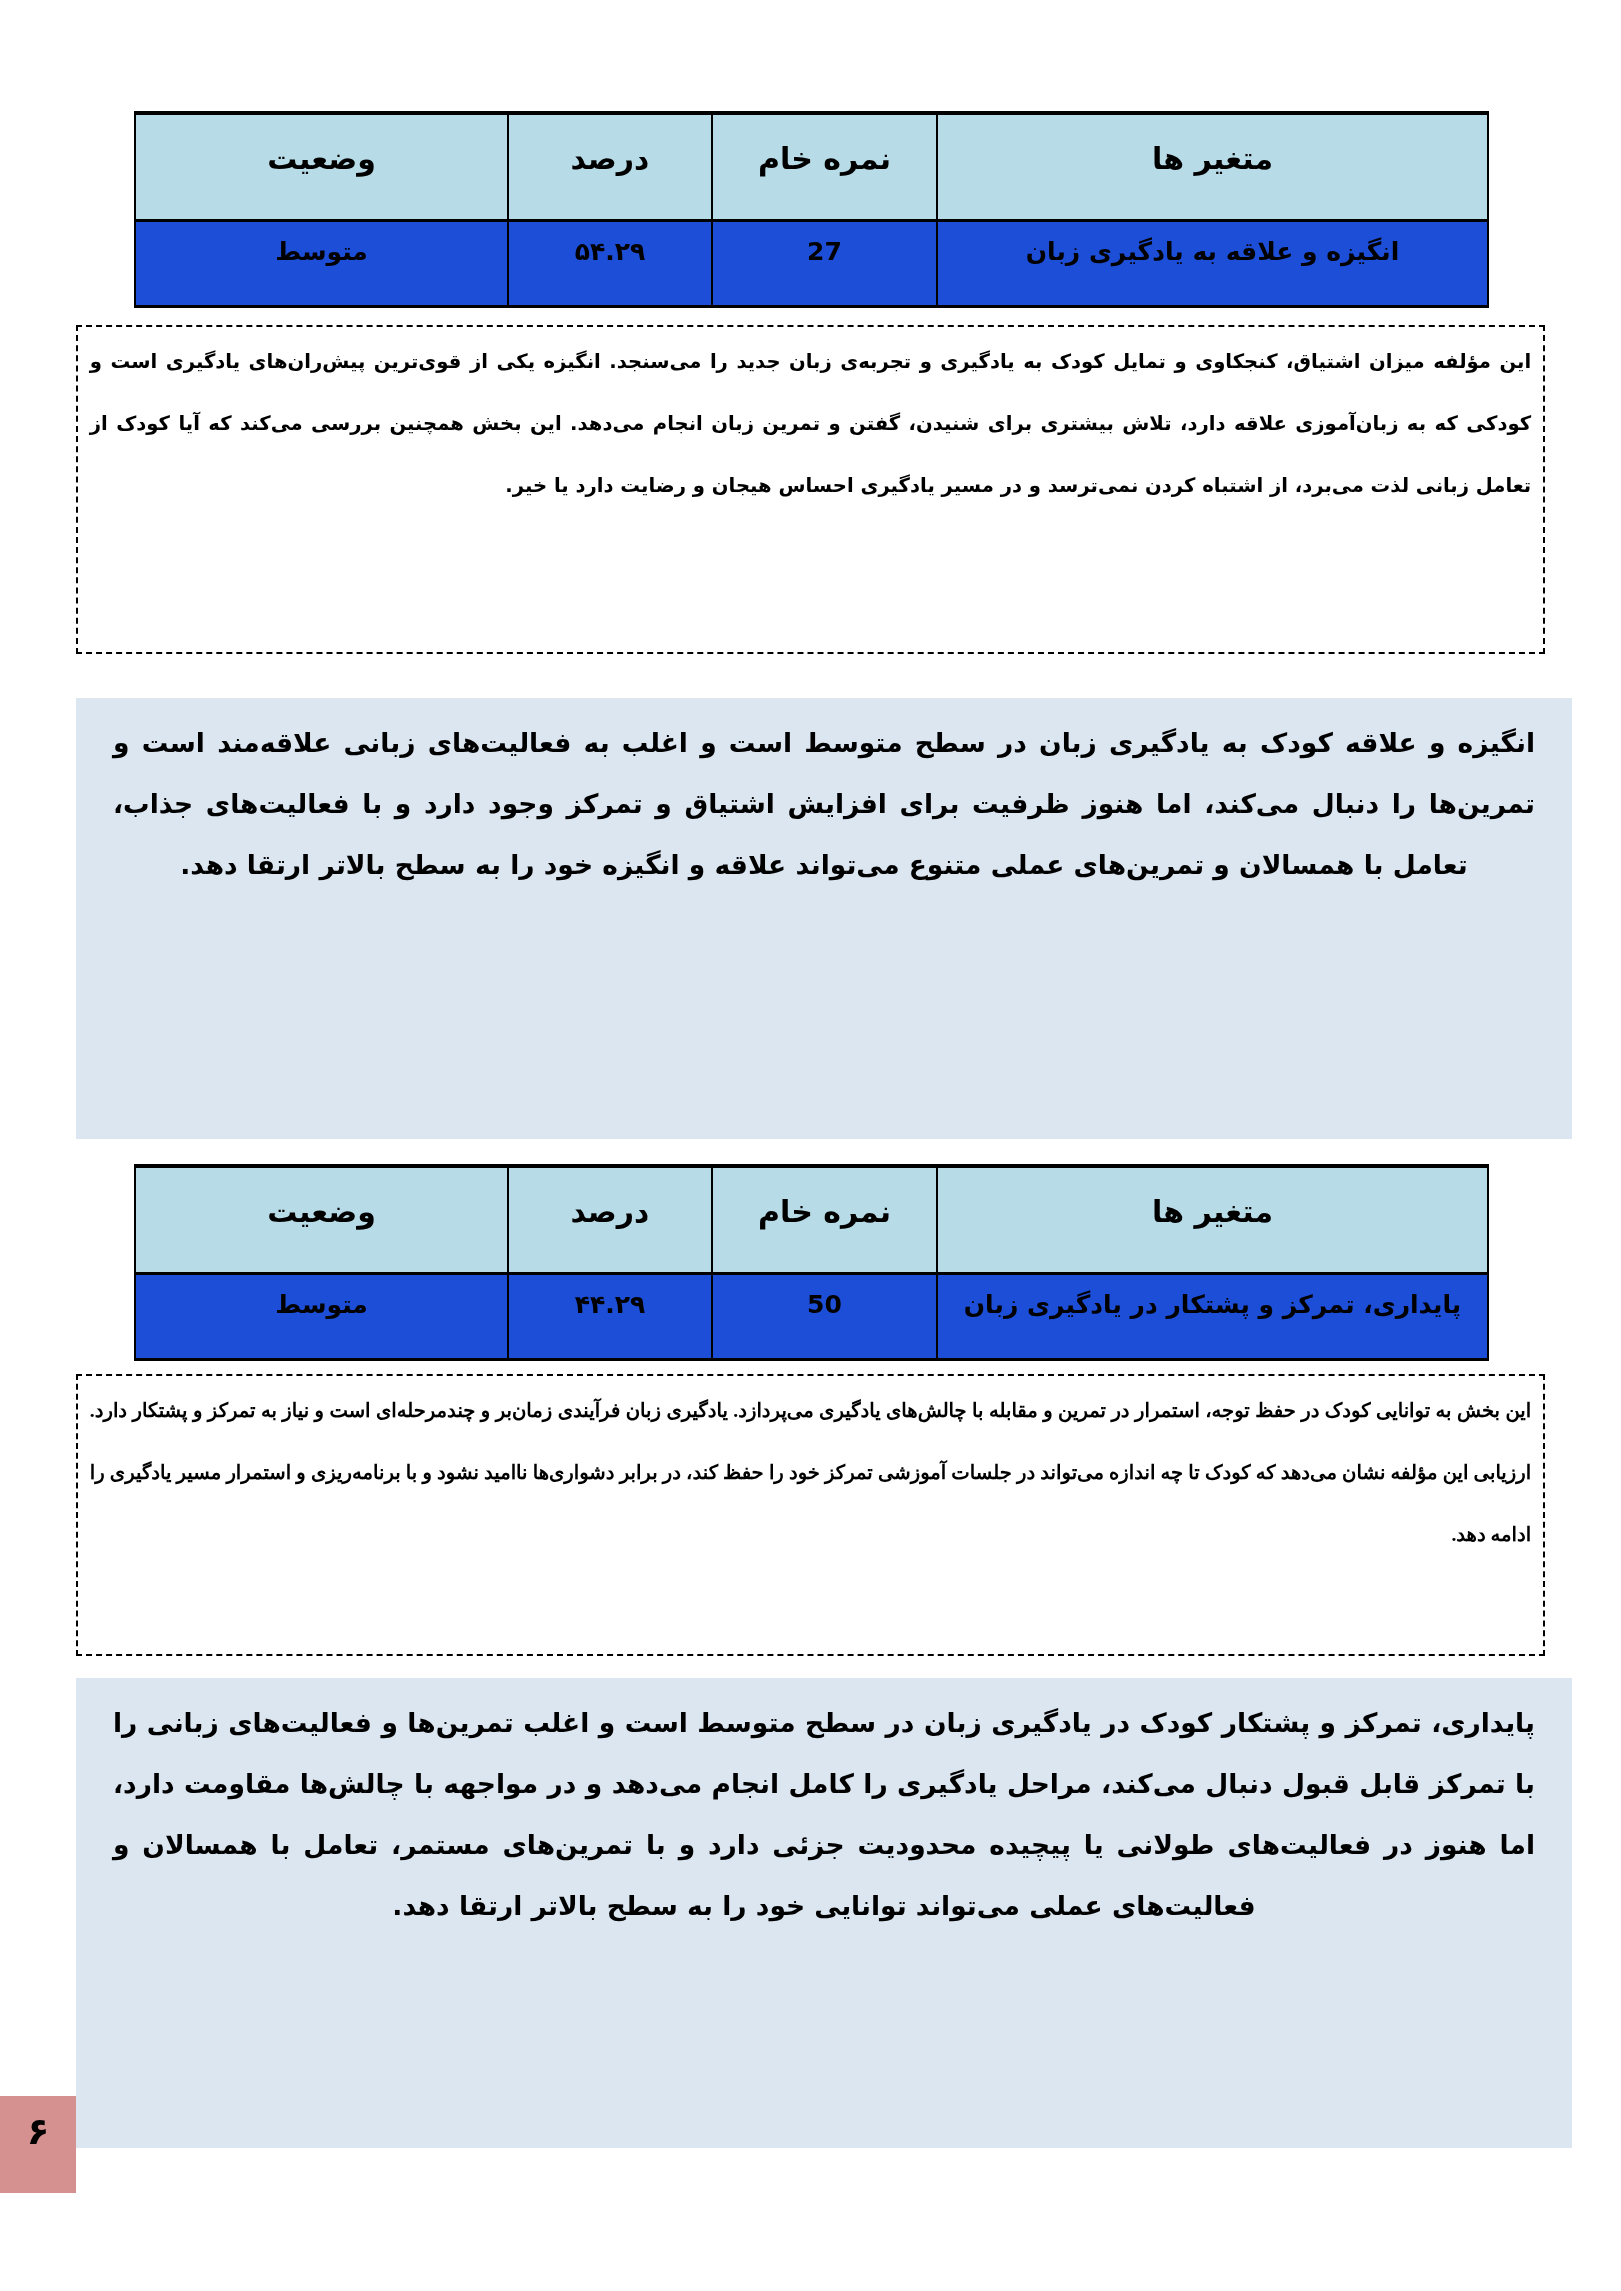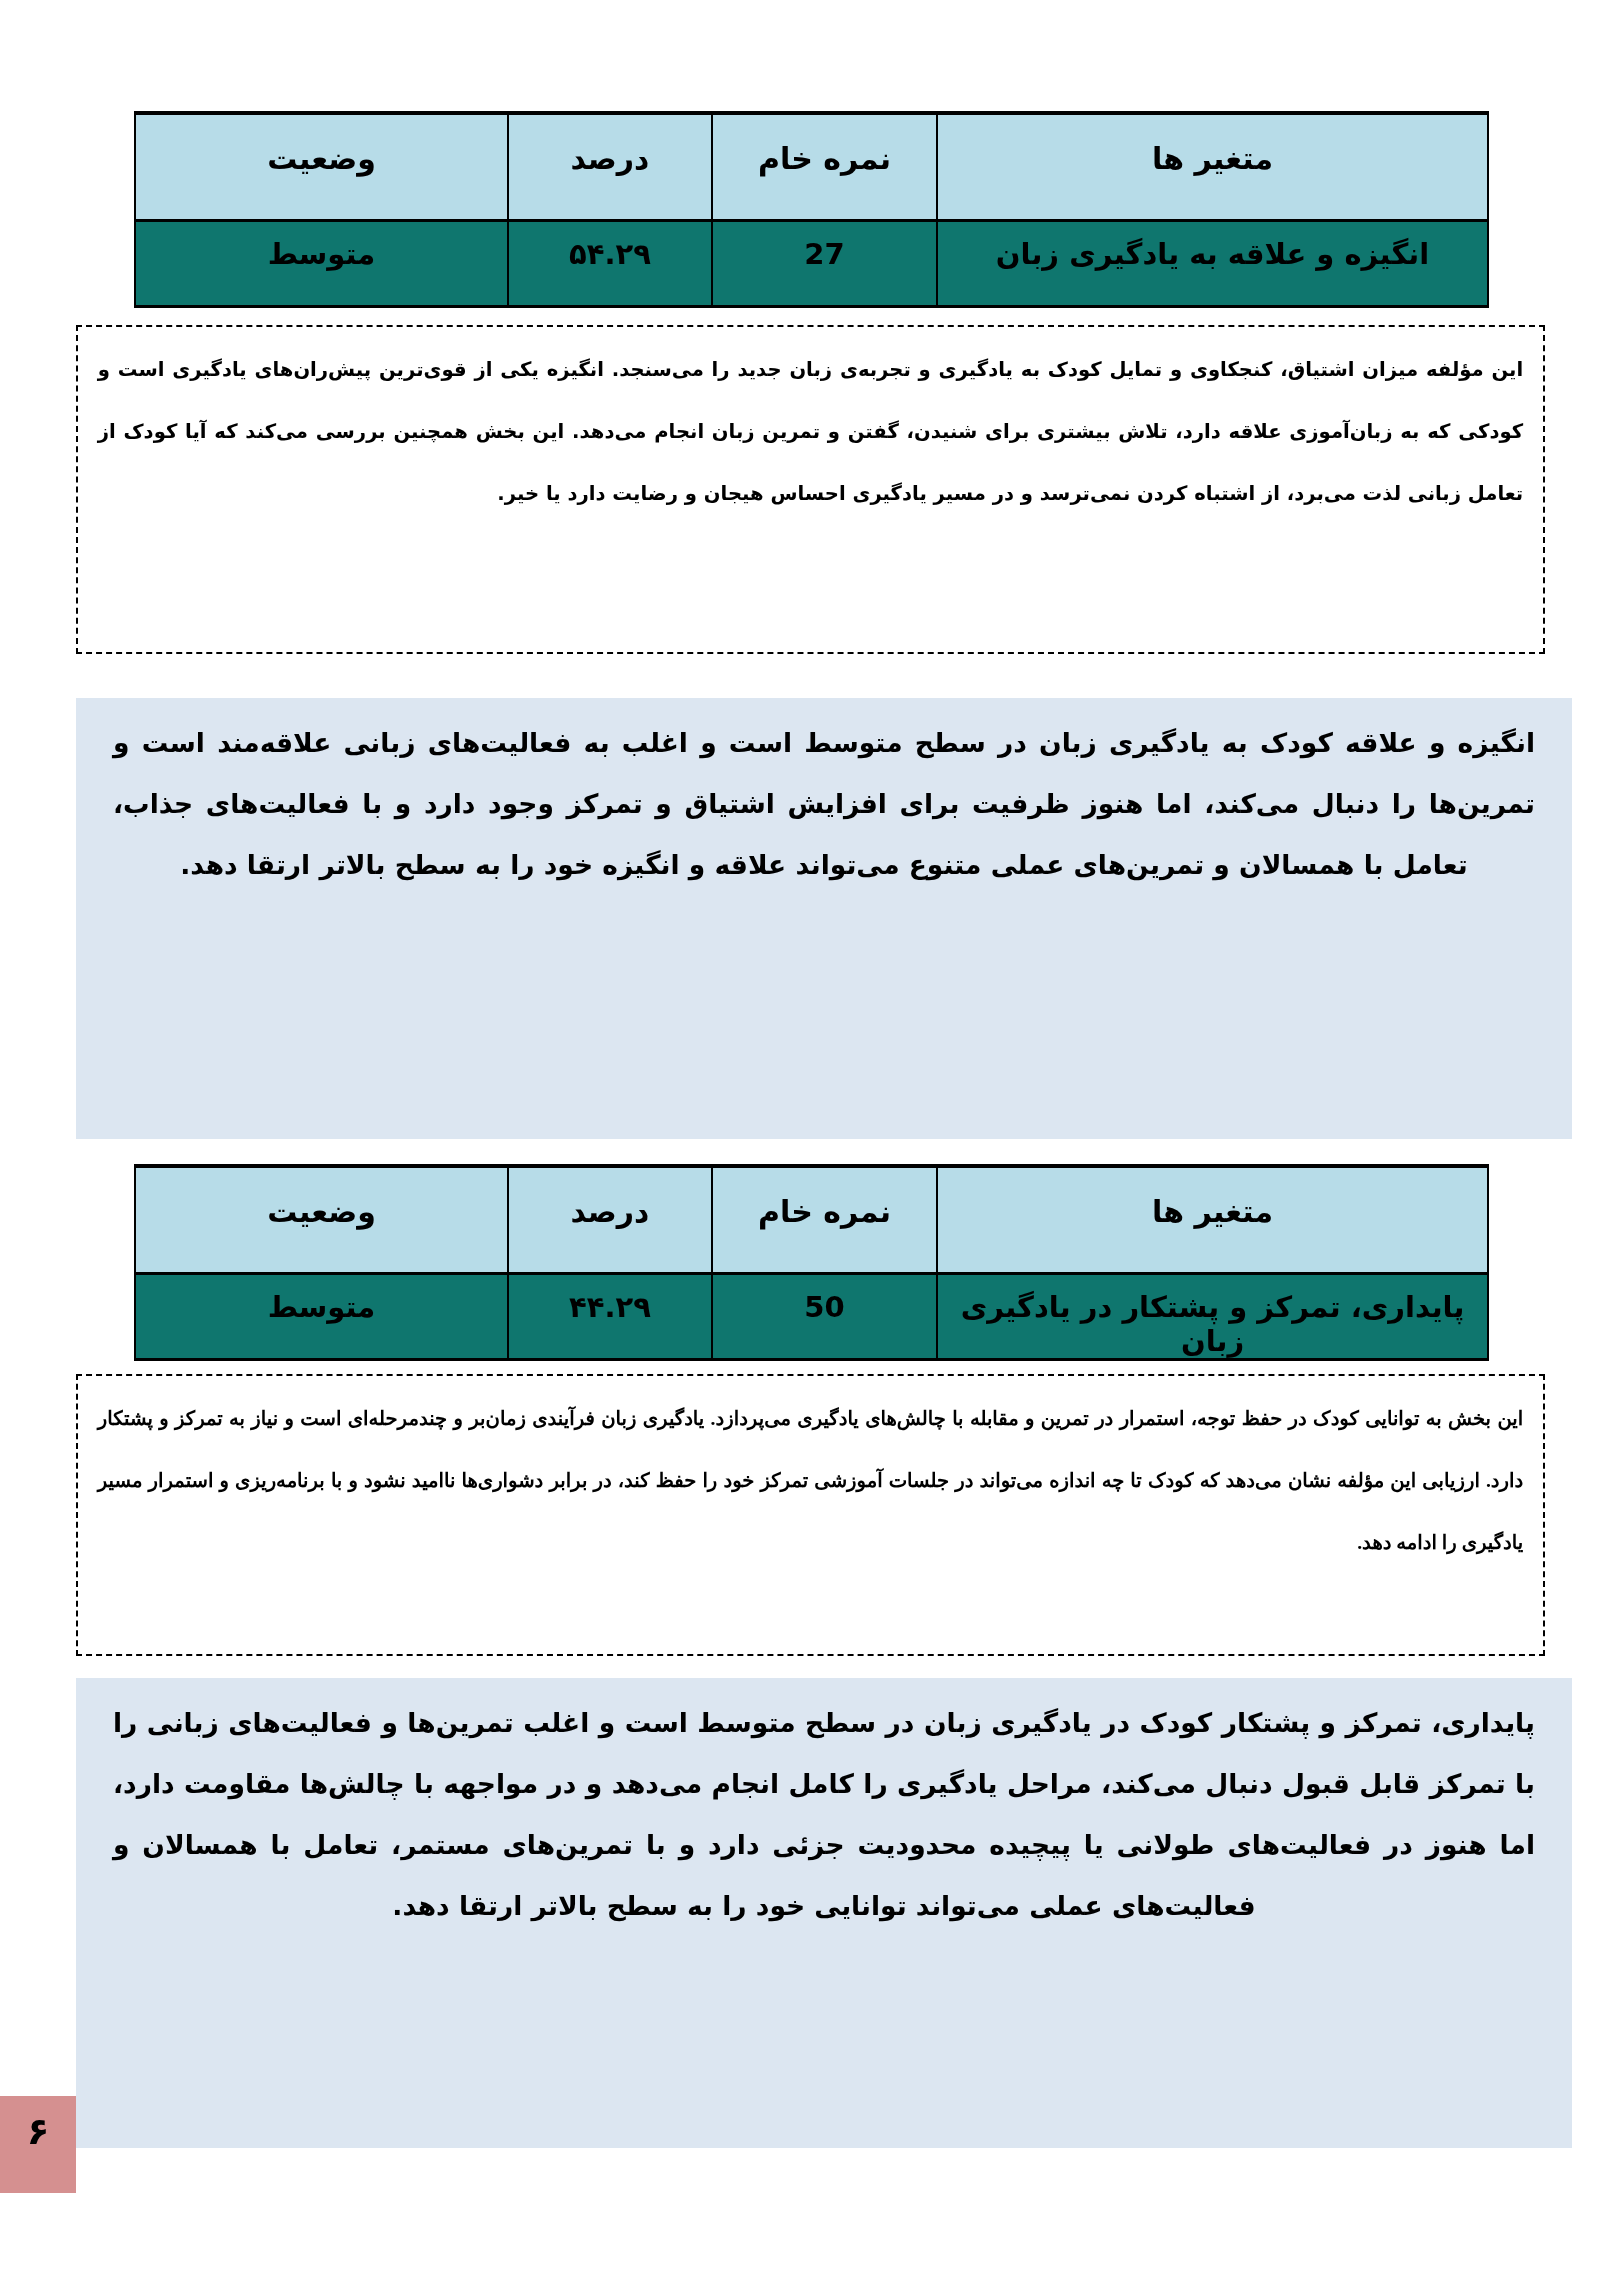--- a/index.html
+++ b/index.html
@@ -34,38 +34,38 @@
     background: #b7dce8;
     height: 107px;
     font-size: 30px;
     vertical-align: top;
     padding-top: 25.5px;
     border-top-width: 4.9px;
     border-bottom-width: 3.9px;
     margin-left: 48px;
   }
   table.score-table td {
-    background: #0f766e;
+    background: #1d4ed8;
     height: 86px;
-    font-size: 29px;
+    font-size: 25px;
     vertical-align: top;
     padding-top: 15.7px;
     border-bottom-width: 3.9px;
   }
 
   .dashed-box {
     position: absolute;
     left: 76px;
     width: 1469px;
     border: 2px dashed #000;
     background: #ffffff;
     padding: 3.9px 11.8px;
   }
   .dashed-box p {
-    margin: 8px;
+    margin: 0;
     font-size: 19.6px;
     font-weight: bold;
     line-height: 62px;
     text-align: justify;
   }
 
   .blue-box {
     position: absolute;
     left: 76px;
     width: 1496px;

